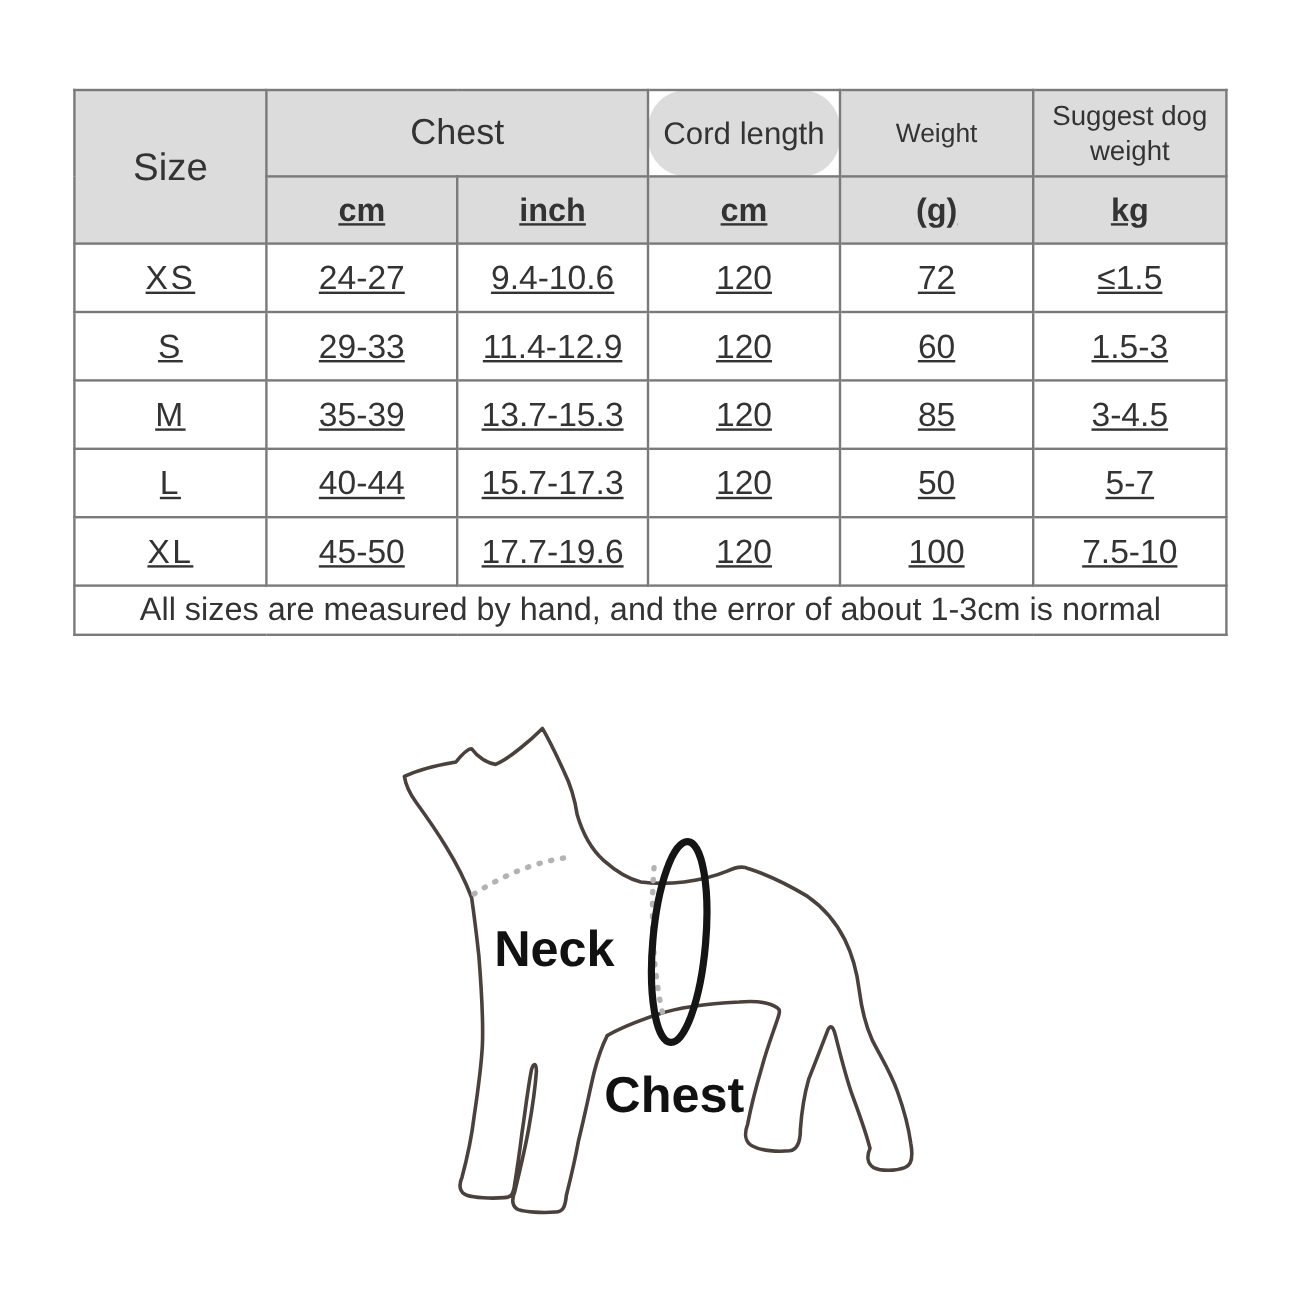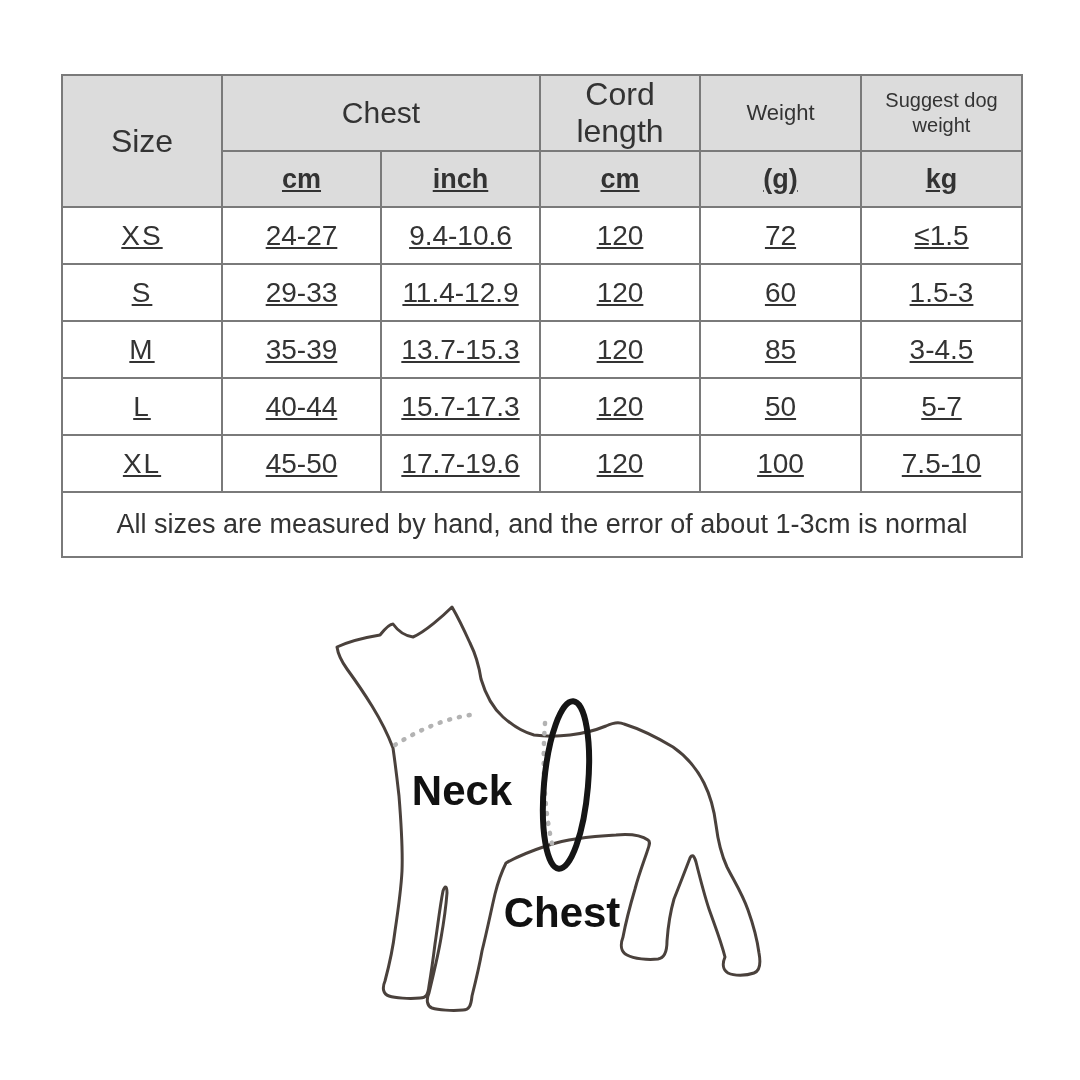--- a/index.html
+++ b/index.html
@@ -24,27 +24,27 @@
     text-align:center;
     vertical-align:middle;
     padding:0 4px;
     font-weight:400;
     color:#333;
   }
   .size-chart th { background:#dcdcdc; }
   .size-chart .r-head1 { height:72px; }
   .size-chart .r-head2 { height:56px;text-decoration:underline; }
   .size-chart .r-data  { height:57px;text-decoration:underline; }
-  .size-chart .r-note  { height:65px; }
+  .size-chart .r-note  { height:41px; }
 
   .h-size    { font-size:32px; }
   .h-chest   { font-size:30px; }
-  .h-cord    { font-size:32px; }
+  .h-cord    { font-size:26px;border-radius:32px; }
   .h-weight  { font-size:22px; }
-  .h-suggest { font-size:20px; line-height:1.25; }
+  .h-suggest { font-size:23px; line-height:1.25; }
   .h-unit    { font-size:27px; font-weight:700 !important; }
 
   .c-size  { font-size:28px; letter-spacing:2px; color:#2e2e2e; }
   .c-val   { font-size:28px; color:#2e2e2e; }
   .c-note  { font-size:27px; color:#3a3a3a; }
 
   
   .dog-diagram {
     position:absolute; left:0; top:575px;
     width:1080px; height:480px;

